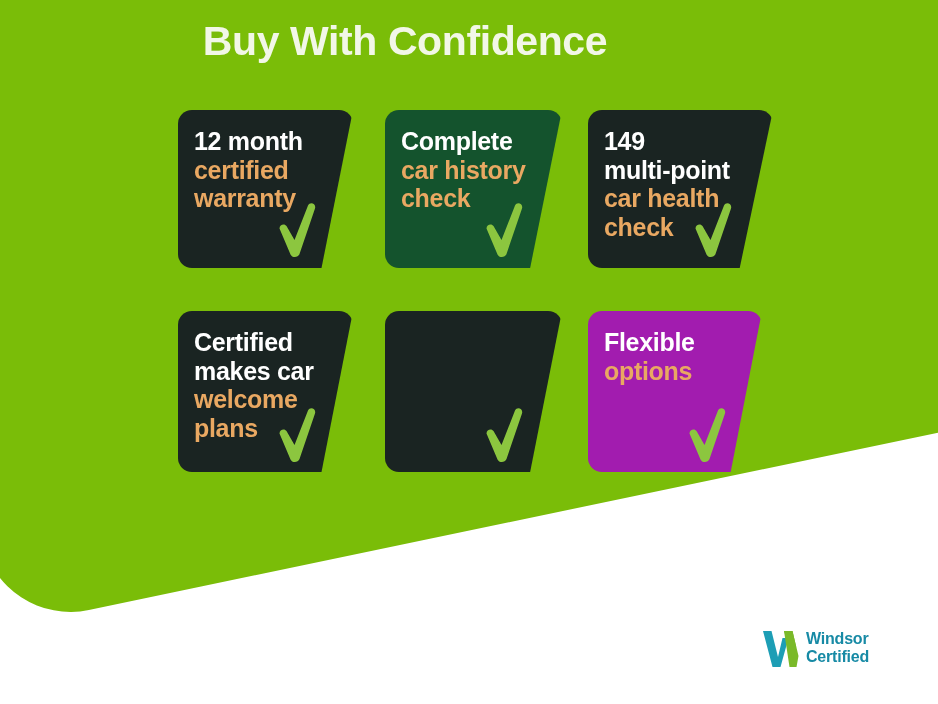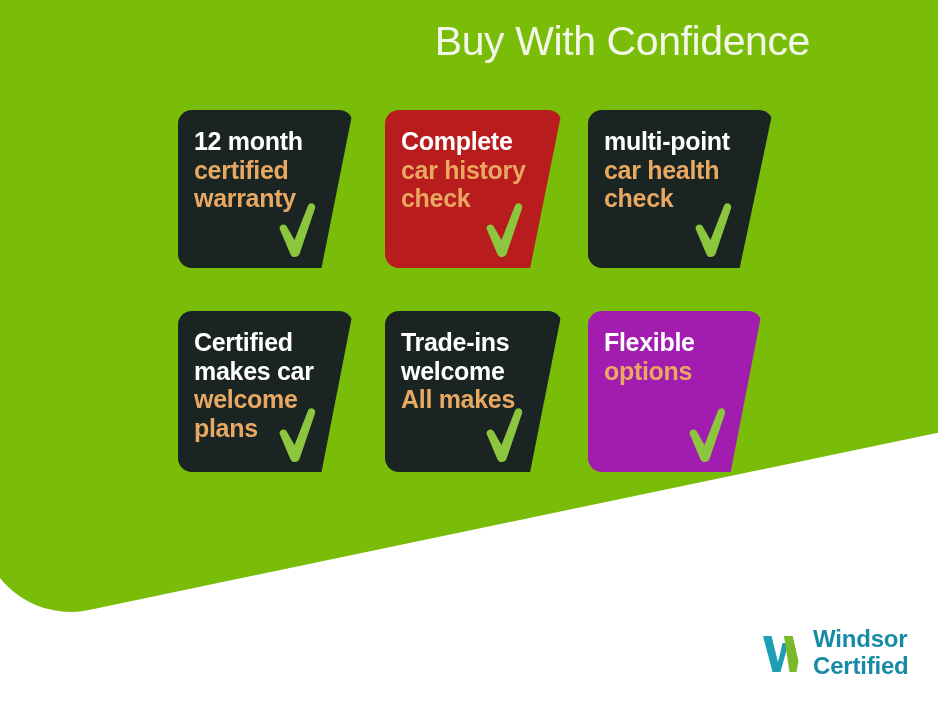--- a/index.html
+++ b/index.html
@@ -31,23 +31,23 @@
     transform: rotate(-11.8deg);
     transform-origin: 50% 50%;
   }
 
   
   #title {
     position: absolute;
     left: 0;
     top: 18px;
     width: 810px;
-    text-align: right;
+    text-align: center;
     font-size: 41px;
-    font-weight: normal;
+    font-weight: bold;
     letter-spacing: -0.4px;
     color: #F2F7E7;
   }
 
   
   .card {
     position: absolute;
     background: #1A2422;
     border-radius: 14px;
     box-sizing: border-box;
@@ -79,23 +79,22 @@
   
   #logo {
     position: absolute;
     left: 760px;
     top: 626px;
     display: flex;
     align-items: center;
   }
   #logo-mark { width: 46px; height: 44px; flex: 0 0 auto; }
   #logo-words {
-    margin-left: 7px;
     color: #178AA5;
-    font-size: 24px;
+    font-size: 16px;
     font-weight: bold;
     line-height: 1.12;
     letter-spacing: -0.2px;
   }
   #logo-words span { display: block; }
 </style>
 </head>
 <body>
 
 <div id="stage">
@@ -108,57 +107,53 @@
       <div class="card" style="left: 178px; top: 110px; width: 175px; height: 158px; background: rgb(26, 36, 34);">
         <div class="card-text">
           <span class="line white">12 month</span>
           <span class="line orange">certified</span>
           <span class="line orange">warranty</span>
         </div>
         <span class="tick" style="left: 99px; top: 92px;"><svg viewBox="0 0 46 56" width="46" height="56" aria-hidden="true">
             <path d="M2.5 26.5 C2.5 22.5 7.5 21 9.5 24 L17.5 38 L31 3.5 C33 -0.5 39.5 1.5 38 6.5 L22.5 52 C21 56 15 56 13.5 52.5 Z" fill="#8CC63F"></path>
           </svg></span>
       </div>
-      <div class="card" style="left: 385px; top: 110px; width: 177px; height: 158px; background: #b91c1c;">
+      <div class="card" style="left: 385px; top: 110px; width: 177px; height: 158px; background: #14532d;">
         <div class="card-text">
           <span class="line white">Complete</span>
           <span class="line orange">car history</span>
           <span class="line orange">check</span>
         </div>
         <span class="tick" style="left: 99px; top: 92px;"><svg viewBox="0 0 46 56" width="46" height="56" aria-hidden="true">
             <path d="M2.5 26.5 C2.5 22.5 7.5 21 9.5 24 L17.5 38 L31 3.5 C33 -0.5 39.5 1.5 38 6.5 L22.5 52 C21 56 15 56 13.5 52.5 Z" fill="#8CC63F"></path>
           </svg></span>
       </div>
       <div class="card" style="left: 588px; top: 110px; width: 185px; height: 158px; background: rgb(26, 36, 34);">
         <div class="card-text">
+          <span class="line white">149</span>
           <span class="line white">multi-point</span>
           <span class="line orange">car health</span>
           <span class="line orange">check</span>
         </div>
         <span class="tick" style="left: 105px; top: 92px;"><svg viewBox="0 0 46 56" width="46" height="56" aria-hidden="true">
             <path d="M2.5 26.5 C2.5 22.5 7.5 21 9.5 24 L17.5 38 L31 3.5 C33 -0.5 39.5 1.5 38 6.5 L22.5 52 C21 56 15 56 13.5 52.5 Z" fill="#8CC63F"></path>
           </svg></span>
       </div>
       <div class="card" style="left: 178px; top: 311px; width: 175px; height: 161px; background: rgb(26, 36, 34);">
         <div class="card-text">
           <span class="line white">Certified</span>
           <span class="line white">makes car</span>
           <span class="line orange">welcome</span>
           <span class="line orange">plans</span>
         </div>
         <span class="tick" style="left: 99px; top: 96px;"><svg viewBox="0 0 46 56" width="46" height="56" aria-hidden="true">
             <path d="M2.5 26.5 C2.5 22.5 7.5 21 9.5 24 L17.5 38 L31 3.5 C33 -0.5 39.5 1.5 38 6.5 L22.5 52 C21 56 15 56 13.5 52.5 Z" fill="#8CC63F"></path>
           </svg></span>
       </div>
       <div class="card" style="left: 385px; top: 311px; width: 177px; height: 161px; background: rgb(26, 36, 34);">
-        <div class="card-text">
-          <span class="line white">Trade-ins</span>
-          <span class="line white">welcome</span>
-          <span class="line orange">All makes</span>
-        </div>
         <span class="tick" style="left: 99px; top: 96px;"><svg viewBox="0 0 46 56" width="46" height="56" aria-hidden="true">
             <path d="M2.5 26.5 C2.5 22.5 7.5 21 9.5 24 L17.5 38 L31 3.5 C33 -0.5 39.5 1.5 38 6.5 L22.5 52 C21 56 15 56 13.5 52.5 Z" fill="#8CC63F"></path>
           </svg></span>
       </div>
       <div class="card" style="left: 588px; top: 311px; width: 174px; height: 161px; background: #a21caf;">
         <div class="card-text">
           <span class="line white">Flexible</span>
           <span class="line orange">options</span>
         </div>
         <span class="tick" style="left: 99px; top: 96px;"><svg viewBox="0 0 46 56" width="46" height="56" aria-hidden="true">

